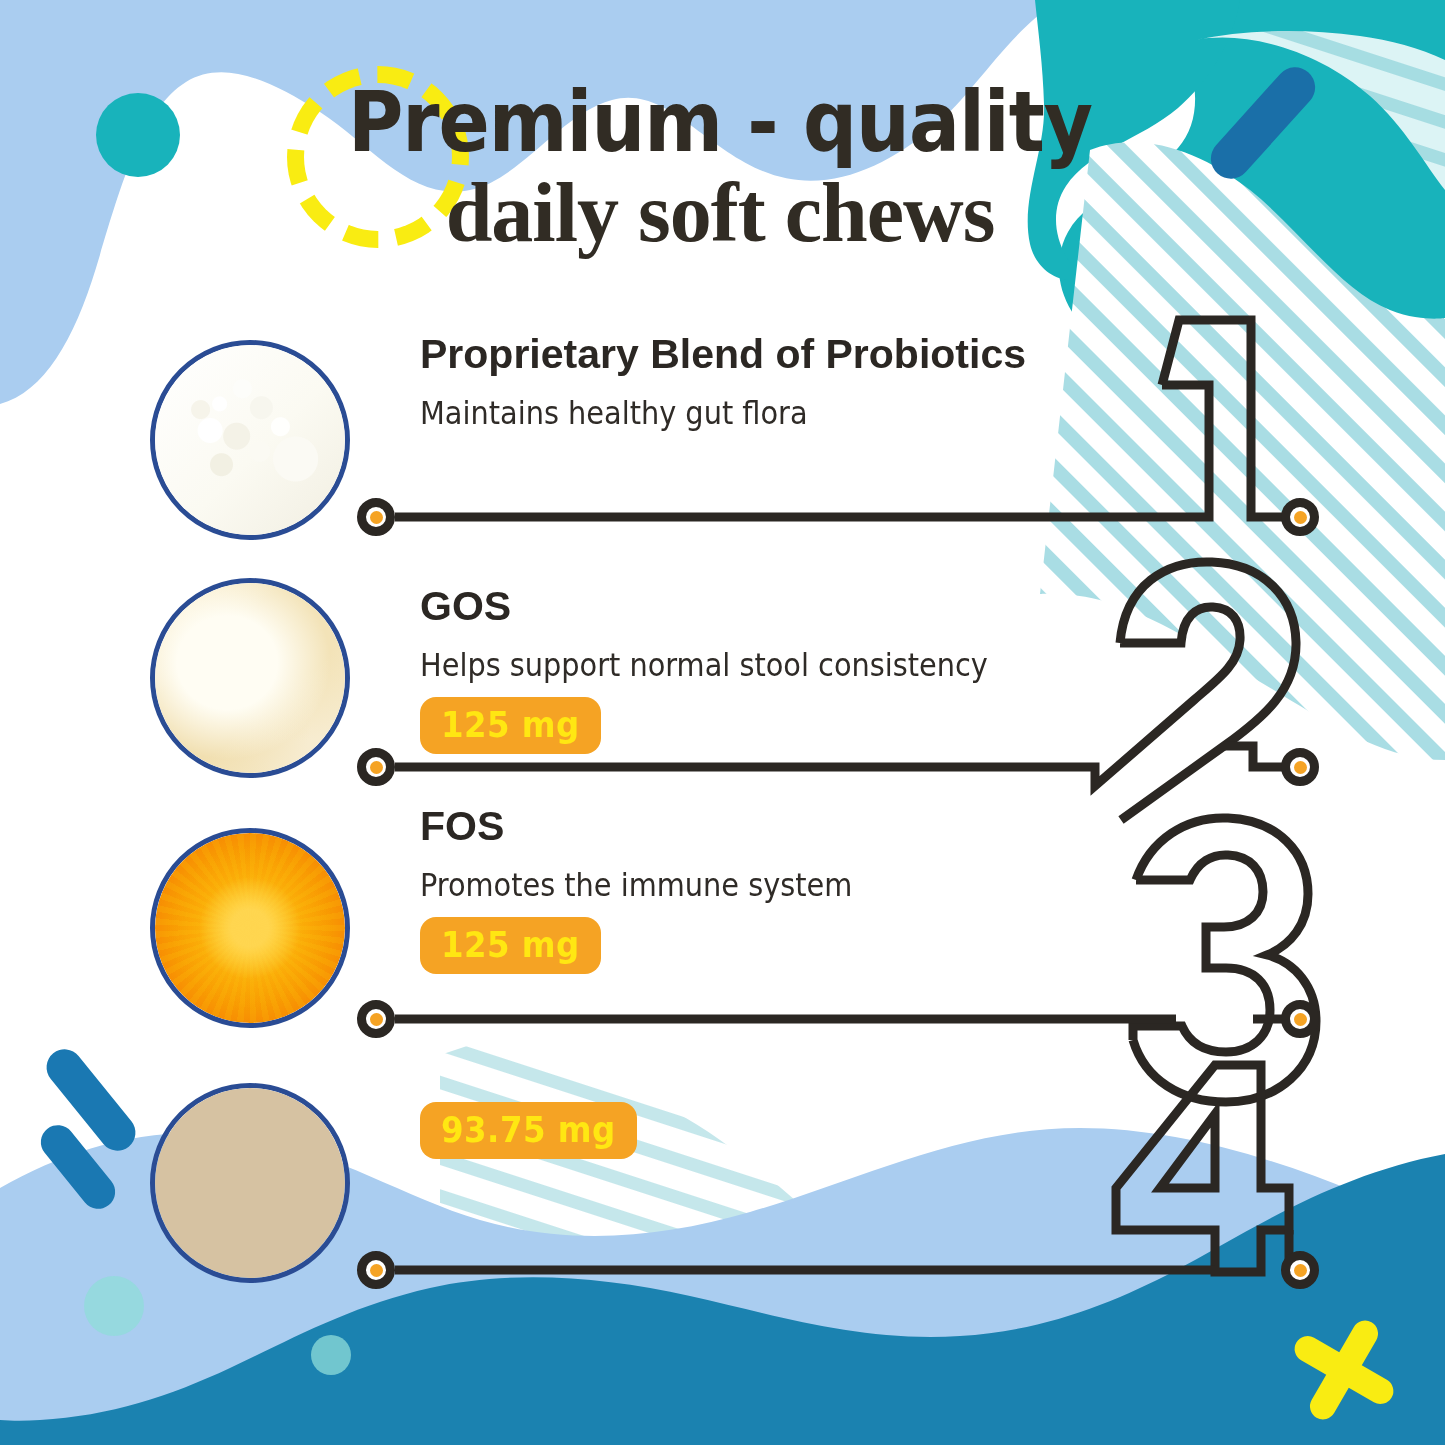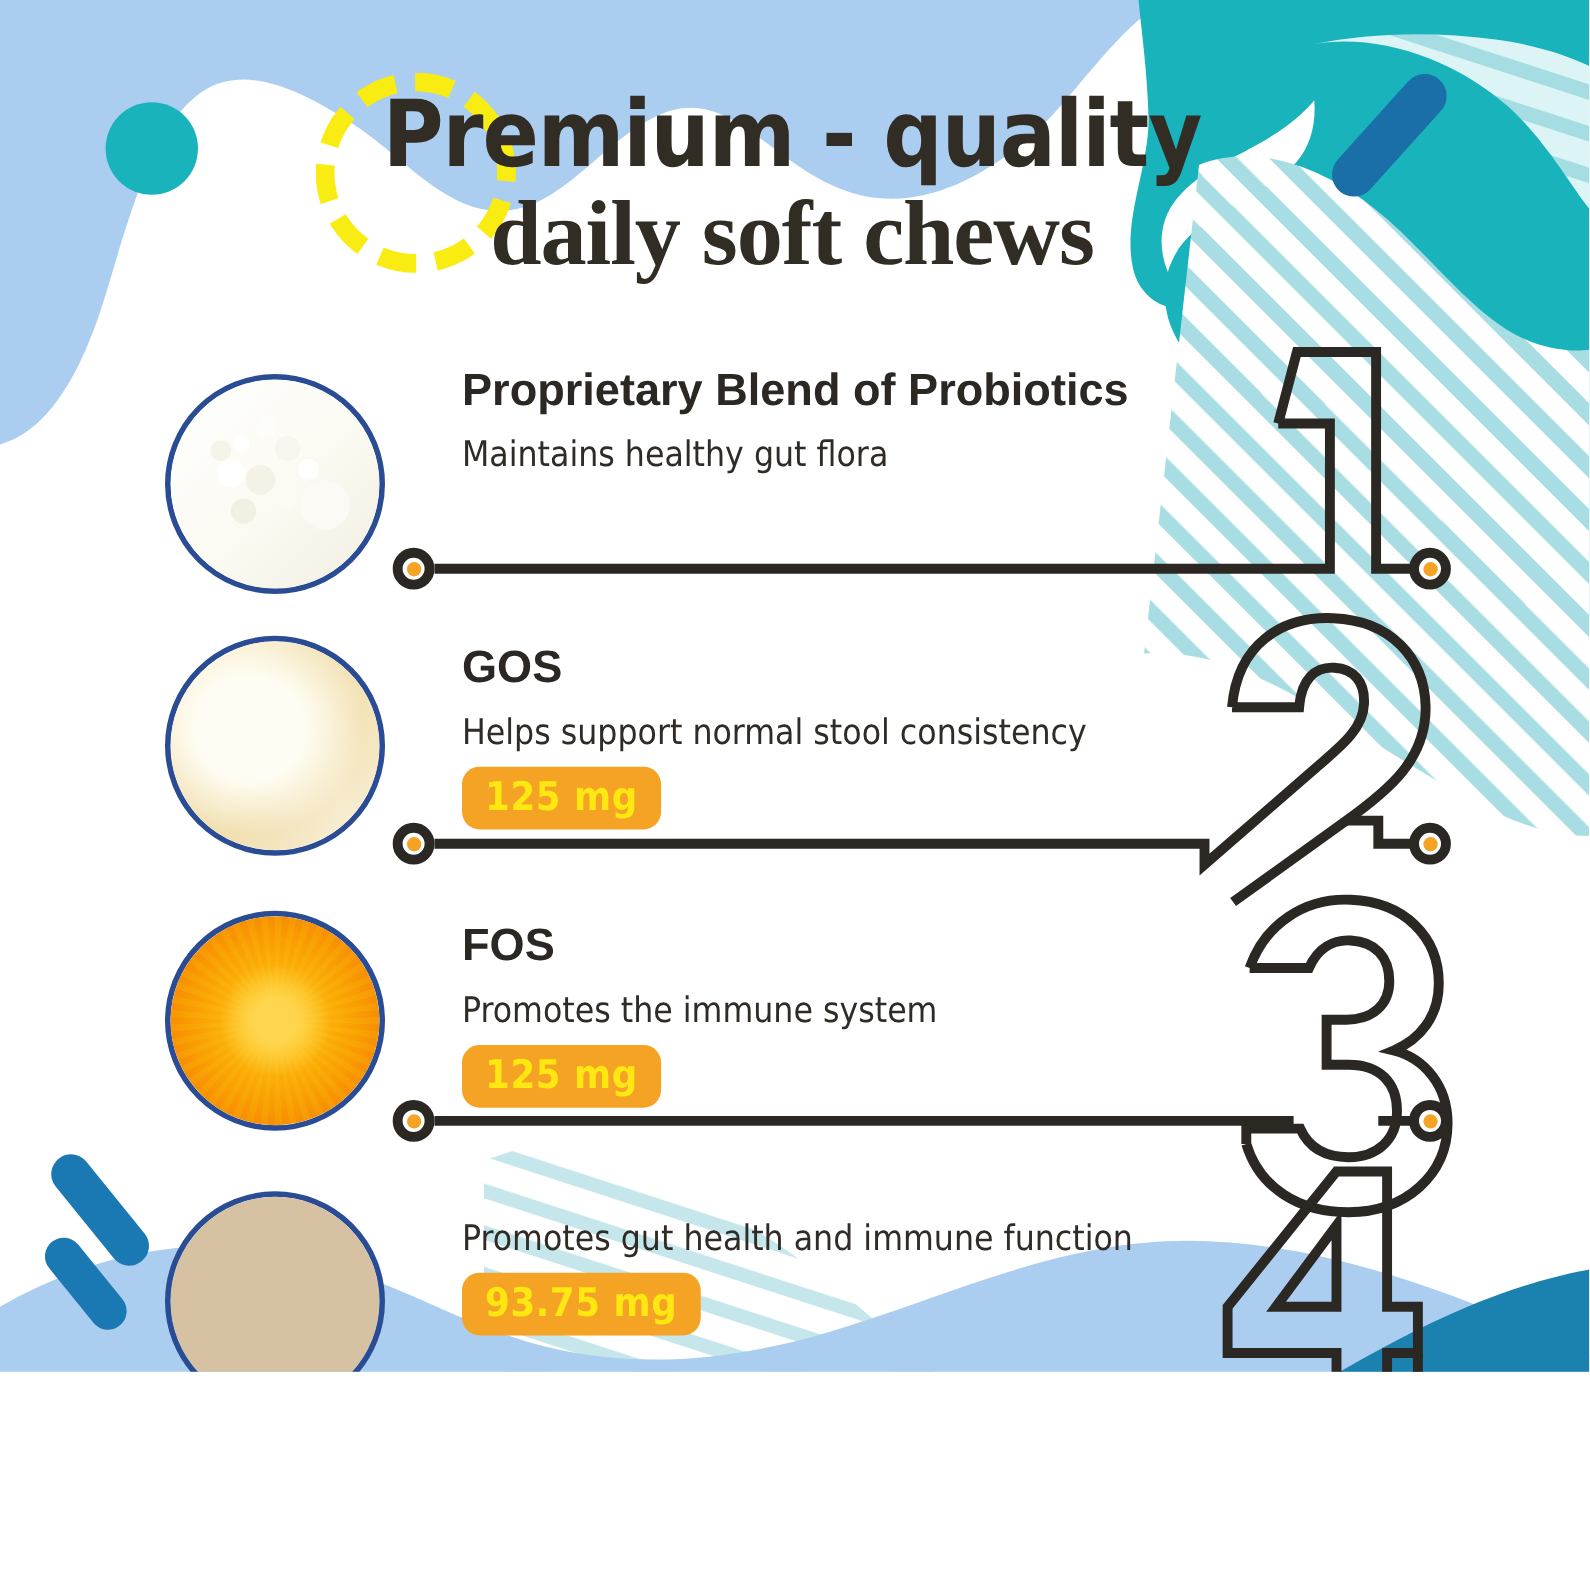--- a/index.html
+++ b/index.html
@@ -2,21 +2,21 @@
 <html><head>
 <meta charset="utf-8">
 <style>
   html,body{margin:0;padding:0;}
   body{
     width:1445px;height:1445px;
     background:#ffffff;
     font-family:"DejaVu Sans Condensed","Liberation Sans",sans-serif;
     overflow:hidden;
   }
-  #canvas{position:relative;width:1445px;height:1247px;overflow:hidden;background:#fff;}
+  #canvas{position:relative;width:1445px;height:1445px;overflow:hidden;background:#fff;}
 
   
   .bg-layer{position:absolute;inset:0;width:1445px;height:1445px;pointer-events:none;}
 
   
   .title-block{
     position:absolute;left:300px;top:78px;width:840px;
     text-align:center;
   }
   .title-line{
@@ -280,30 +280,29 @@
       <div class="ing-title">GOS</div>
       <div class="ing-sub">Helps support normal stool consistency</div>
       <div class="badge">125 mg</div>
     </div>
   </div>
 
   <div class="row" style="top:0;">
     <div class="photo" style="top:828px;">
       <div class="inner tex-orange"></div>
     </div>
-    <div class="txt" style="top:838px;">
+    <div class="txt" style="top:805px;">
       <div class="ing-title">FOS</div>
       <div class="ing-sub">Promotes the immune system</div>
       <div class="badge">125 mg</div>
     </div>
   </div>
 
   <div class="row" style="top:0;">
     <div class="photo" style="top:1083px;">
       <div class="inner tex-yeast"></div>
     </div>
     <div class="txt" style="top:1088px;">
-      <div class="ing-sub">Promotes gut health and immune function</div>
       <div class="badge">93.75 mg</div>
     </div>
   </div>
 
 </div>
 
 </body></html>

